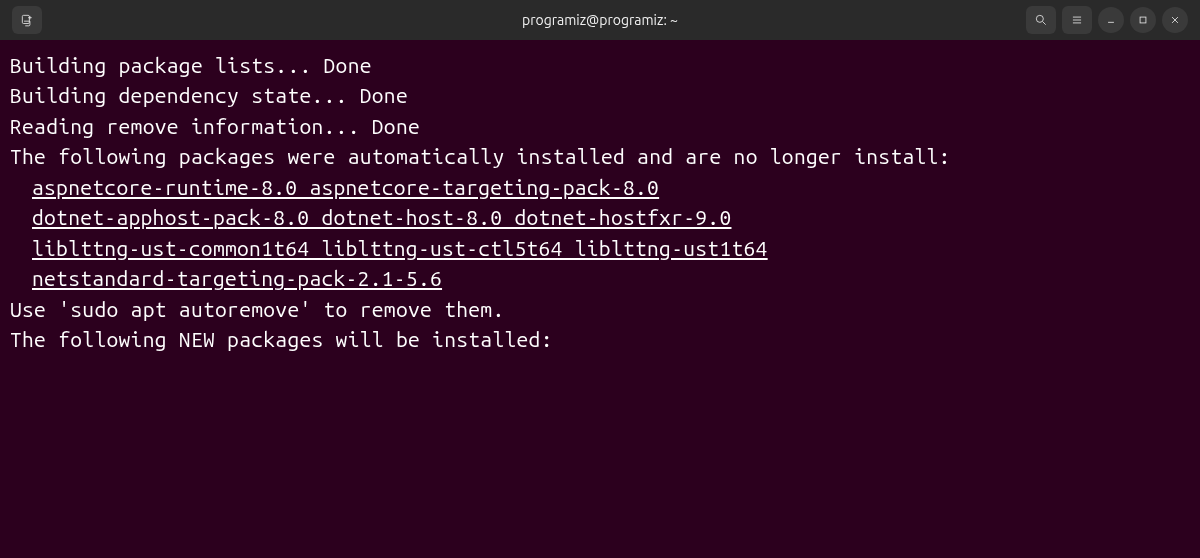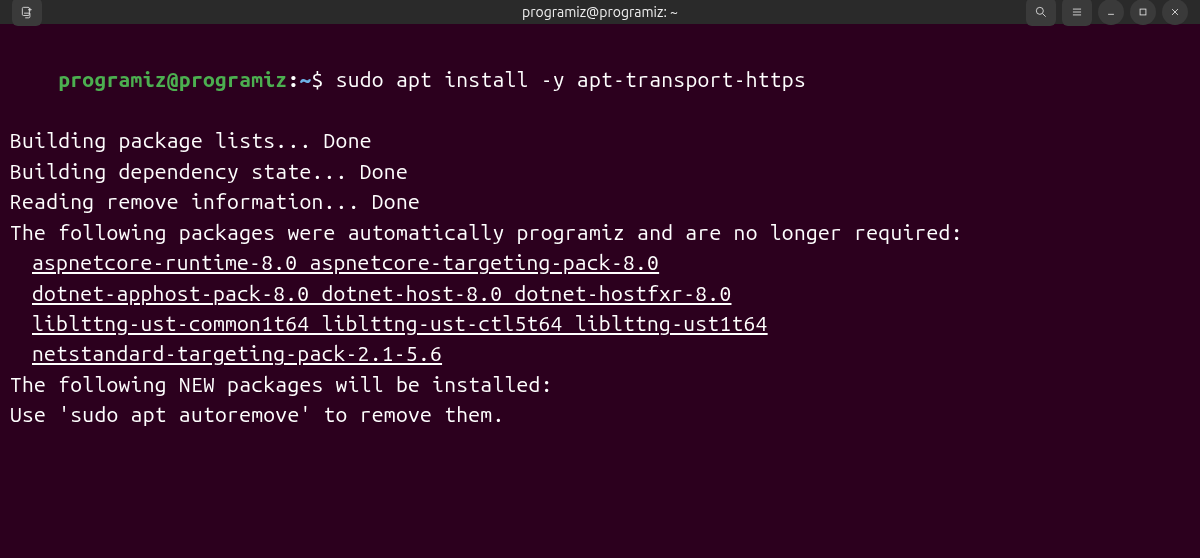--- a/index.html
+++ b/index.html
@@ -8,21 +8,21 @@
       box-sizing: border-box;
     }
     body {
       background: #2c001e;
       font-family: 'Ubuntu Mono', 'DejaVu Sans Mono', 'Courier New', monospace;
       width: 1200px;
       height: 558px;
       overflow: hidden;
     }
     .titlebar {
-      height: 24px;
+      height: 40px;
       background: #2a2a2a;
       display: flex;
       align-items: center;
       padding: 0 12px;
       position: relative;
     }
     .titlebar-left {
       position: absolute;
       left: 12px;
       display: flex;
@@ -156,26 +156,23 @@
     <div class="title-btn">
       <svg viewBox="0 0 24 24">
         <line x1="7" y1="7" x2="17" y2="17"></line>
         <line x1="17" y1="7" x2="7" y2="17"></line>
       </svg>
     </div>
   </div>
 </div>
 
 <div class="terminal-body">
-  <div class="line">
-    <span class="prompt-user">programiz</span><span class="prompt-at">@</span><span class="prompt-host">programiz</span><span class="prompt-colon">:</span><span class="prompt-path">~</span><span class="prompt-dollar">$</span> <span class="command-text">sudo apt install -y apt-transport-https</span>
-  </div>
   <div class="line">Building package lists... Done</div>
   <div class="line">Building dependency state... Done</div>
   <div class="line">Reading remove information... Done</div>
-  <div class="line">The following packages were automatically programiz and are no longer required:</div>
+  <div class="line">The following packages were automatically installed and are no longer install:</div>
   <div class="line indent">aspnetcore-runtime-8.0 aspnetcore-targeting-pack-8.0</div>
-  <div class="line indent">dotnet-apphost-pack-8.0 dotnet-host-8.0 dotnet-hostfxr-8.0</div>
+  <div class="line indent">dotnet-apphost-pack-8.0 dotnet-host-8.0 dotnet-hostfxr-9.0</div>
   <div class="line indent">liblttng-ust-common1t64 liblttng-ust-ctl5t64 liblttng-ust1t64</div>
   <div class="line indent">netstandard-targeting-pack-2.1-5.6</div>
+  <div class="line">Use 'sudo apt autoremove' to remove them.</div>
   <div class="line">The following NEW packages will be installed:</div>
-  <div class="line">Use 'sudo apt autoremove' to remove them.</div>
 </div>
 
 </body></html>

